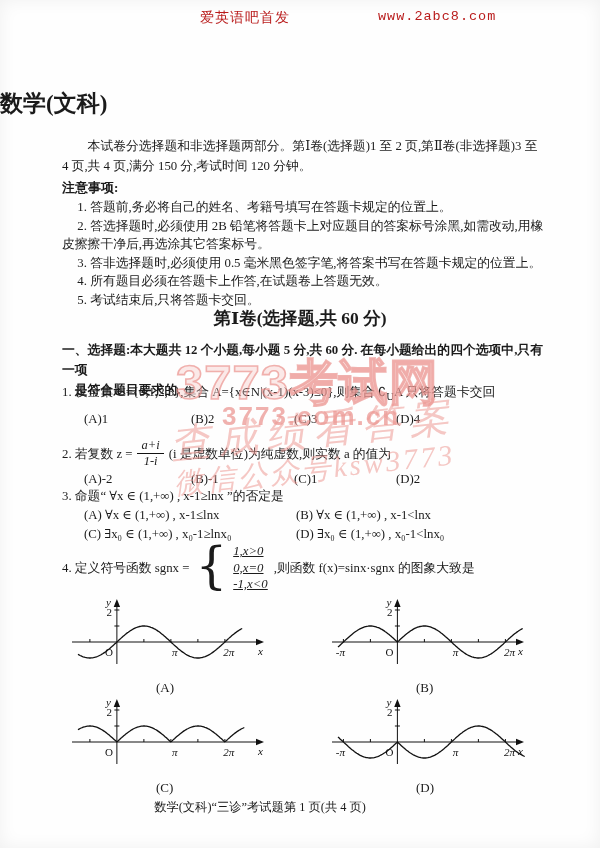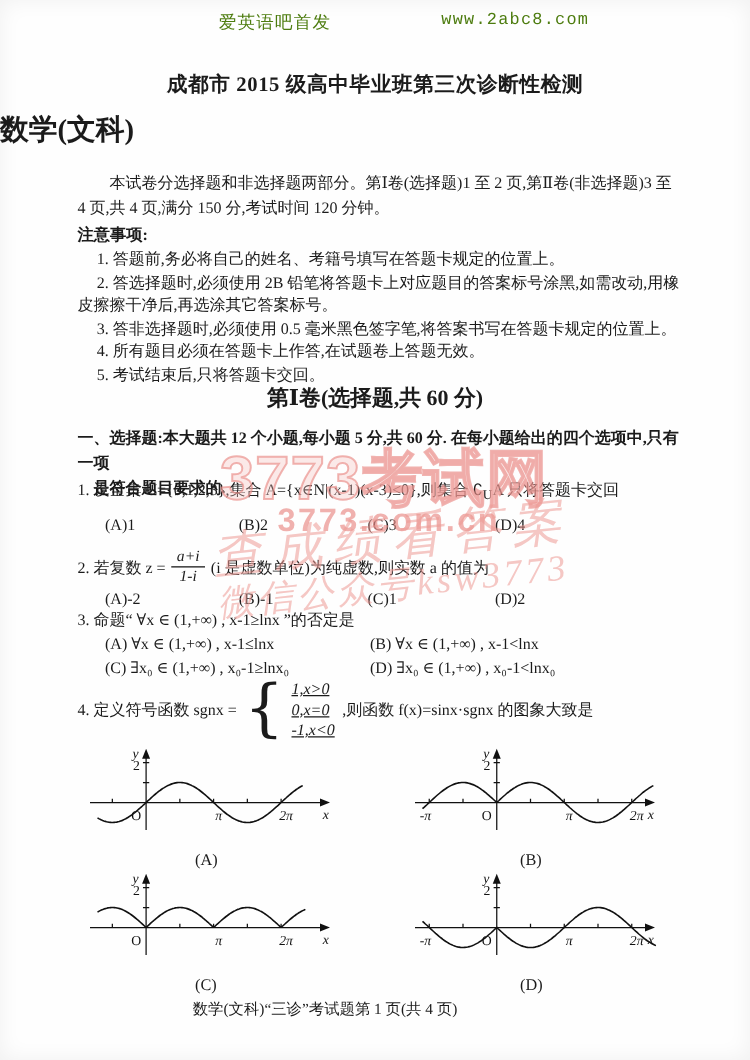--- a/index.html
+++ b/index.html
@@ -1,21 +1,21 @@
 <!DOCTYPE html>
 <html><head>
 <meta charset="utf-8">
 <style>
   html,body{margin:0;padding:0;background:#ffffff;}
   body{width:600px;height:848px;overflow:hidden;position:relative;
        font-family:"Liberation Serif","DejaVu Serif",serif;color:#1b1b1b;}
   .page{position:absolute;inset:0;background:#fefefe;box-shadow:inset 0 0 18px rgba(0,0,0,0.06);}
   .abs{position:absolute;}
   
-  .red{color:#4d7c0f;font-size:14px;letter-spacing:1px;font-family:"Liberation Serif","DejaVu Serif",serif;}
+  .red{color:#b91c1c;font-size:14px;letter-spacing:1px;font-family:"Liberation Serif","DejaVu Serif",serif;margin-left:25px;}
   .red-l{left:175px;top:9px;}
   .red-r{left:353px;top:9px;font-family:"Liberation Mono","DejaVu Sans Mono",monospace;font-size:13.5px;}
   
   .title{left:0;top:57px;width:600px;text-align:center;font-size:16.5px;font-weight:700;letter-spacing:0.5px;}
   .subtitle{left:0;top:88px;width:600px;text-align:left;font-size:23px;font-weight:700;}
   .intro{left:62px;top:136px;width:484px;font-size:12.8px;line-height:20px;text-indent:2em;margin:0;}
   .notes-title{left:62px;top:179px;font-size:13px;font-weight:700;margin:0;}
   .notes{left:62px;top:198px;width:484px;font-size:12.8px;line-height:18.5px;}
   .notes p{margin:0;text-indent:1.2em;}
   .section-title{left:0;top:306px;width:600px;text-align:center;font-size:17.5px;font-weight:700;}
@@ -58,21 +58,20 @@
   .wm-rot .l2{font-size:29px;letter-spacing:3px;line-height:32px;}
 </style>
 </head>
 <body>
 
 <div class="page">
 
   <span class="abs red red-l">爱英语吧首发</span>
   <span class="abs red red-r">www.2abc8.com</span>
 
-  <div class="abs title">成都市 2015 级高中毕业班第三次诊断性检测</div>
   <div class="abs subtitle">数学(文科)</div>
 
   <p class="abs intro">本试卷分选择题和非选择题两部分。第Ⅰ卷(选择题)1 至 2 页,第Ⅱ卷(非选择题)3 至 4 页,共 4 页,满分 150 分,考试时间 120 分钟。</p>
 
   <p class="abs notes-title">注意事项:</p>
   <div class="abs notes">
     <p>1. 答题前,务必将自己的姓名、考籍号填写在答题卡规定的位置上。</p>
     <p>2. 答选择题时,必须使用 2B 铅笔将答题卡上对应题目的答案标号涂黑,如需改动,用橡皮擦擦干净后,再选涂其它答案标号。</p>
     <p>3. 答非选择题时,必须使用 0.5 毫米黑色签字笔,将答案书写在答题卡规定的位置上。</p>
     <p>4. 所有题目必须在答题卡上作答,在试题卷上答题无效。</p>

